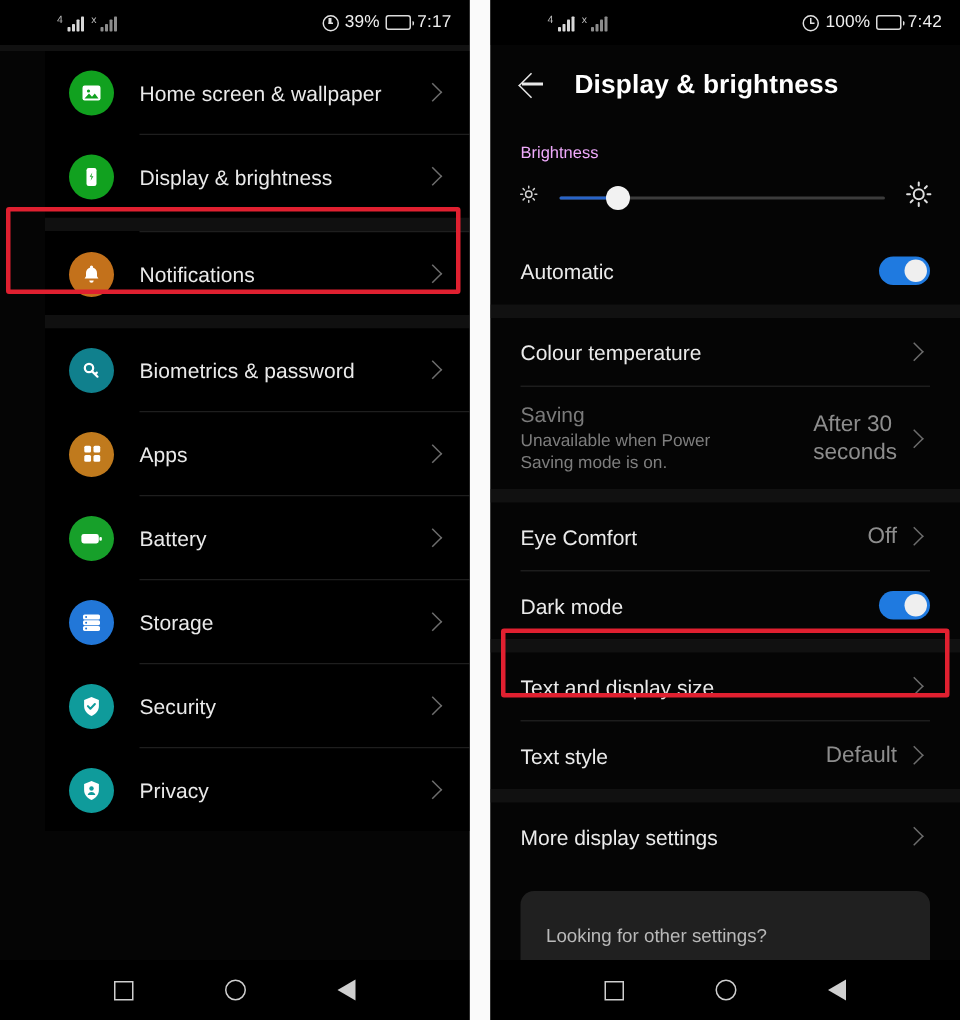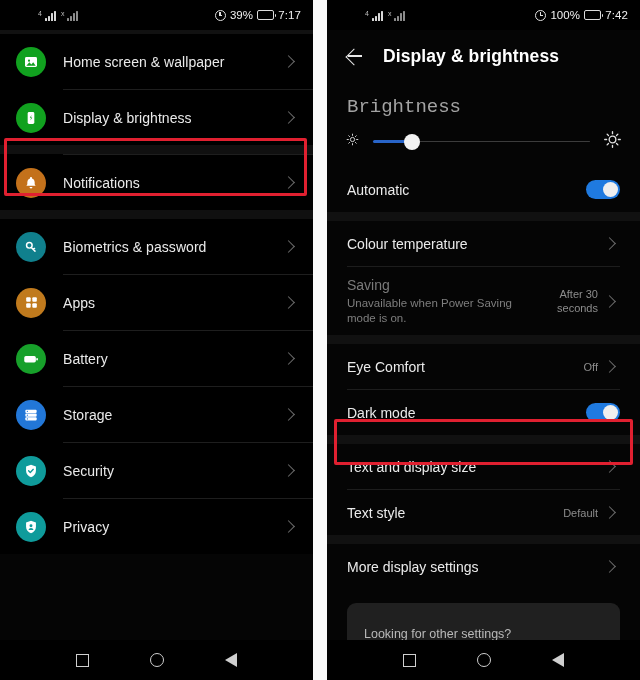--- a/index.html
+++ b/index.html
@@ -49,21 +49,21 @@
     content:""; position:absolute; left:5px; top:5.5px; width:11px; height:11px;
     border-left:1.8px solid #e9e9e9; border-bottom:1.8px solid #e9e9e9;
     transform:rotate(45deg);
   }
   .back-arrow::after{
     content:""; position:absolute; left:5px; top:10.3px; width:14px; height:1.8px; background:#e9e9e9;
   }
   .title-sep{ height:4px; background:#111; }
 
   
-  .list{ background:#000; }
+  .list{ background:#000;margin-left:30px; }
   .row{
     display:flex; align-items:center; height:55px; padding:0 14px 0 16px;
     position:relative; background:#000;
   }
   .ic{
     width:30px; height:30px; border-radius:50%; flex:none;
     display:flex; align-items:center; justify-content:center;
     margin-right:17px;
   }
   .ic svg{ display:block; }
@@ -76,39 +76,39 @@
 
   
   .hl{
     position:absolute; border:3px solid #e02030; border-radius:2px;
     pointer-events:none; box-sizing:border-box;
   }
   #hl-left{ left:4px; top:138px; width:303px; height:58px; }
   #hl-right{ left:7px; top:419px; width:299px; height:46px; }
 
   
-  .sec-label{ color:#a3a3a3; font-size:19px; padding:14px 20px 4px;font-family:Liberation Mono, monospace; }
+  .sec-label{ color:#f0abfc; font-size:11px; padding:14px 20px 4px; }
   .slider-row{ display:flex; align-items:center; padding:8px 18px 14px; gap:13px; }
   .sun{ flex:none; }
   .track{ position:relative; flex:1; height:16px; display:flex; align-items:center; }
   .track .bg{ position:absolute; left:0; right:0; height:1.6px; background:#3c3c3c; border-radius:2px; }
   .track .fill{ position:absolute; left:0; height:2.2px; background:#2864c8; border-radius:2px; width:18%; }
   .track .thumb{ position:absolute; left:18%; width:16px; height:16px; margin-left:-8px;
     background:#f2f2f2; border-radius:50%; }
   .srow{
     display:flex; align-items:center; min-height:45px; padding:10px 20px 10px 20px;
     position:relative;
     gap:40px;
   }
   .srow .texts{ display:flex; flex-direction:column; gap:3px; max-width:200px; }
   .srow .t{ color:#ebebeb; font-size:14px; }
   .srow .sub{ color:#7e7e7e; font-size:11.5px; line-height:1.28; }
   .srow.disabled .t{ color:#7a7a7a; }
   .srow .right{ margin-left:auto; display:flex; align-items:center; gap:7px; }
-  .val{ color:#8d8d8d; font-size:11px; text-align:right; line-height:1.3; }
+  .val{ color:#8d8d8d; font-size:15px; text-align:left; line-height:1.3; }
   .val.two{ max-width:68px; }
   .toggle{ width:34px; height:19px; border-radius:10px; background:#1f7ae0; position:relative; flex:none; }
   .toggle::after{ content:""; position:absolute; right:2px; top:2px; width:15px; height:15px;
     border-radius:50%; background:#efefef; }
   .rdiv{ height:1px; background:#1d1d1d; margin:0 20px; }
   .band{ height:9px; background:#111; }
   .card{
     margin:14px 20px 0; background:#202020; border-radius:9px;
     padding:21px 17px 16px;
   }

